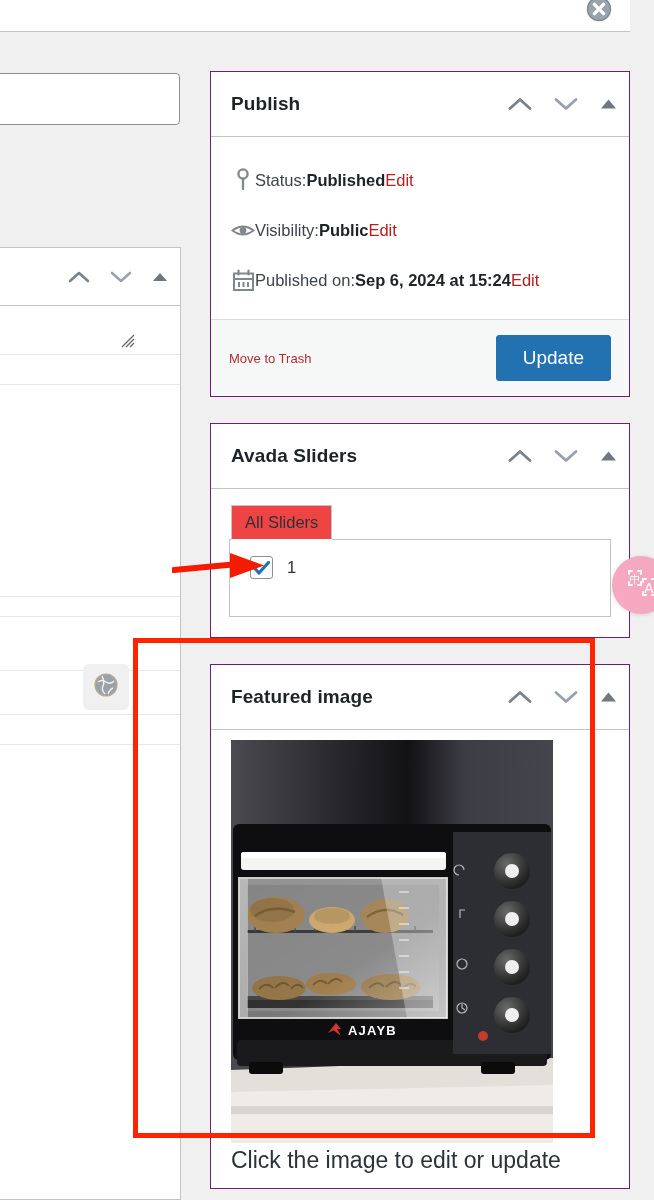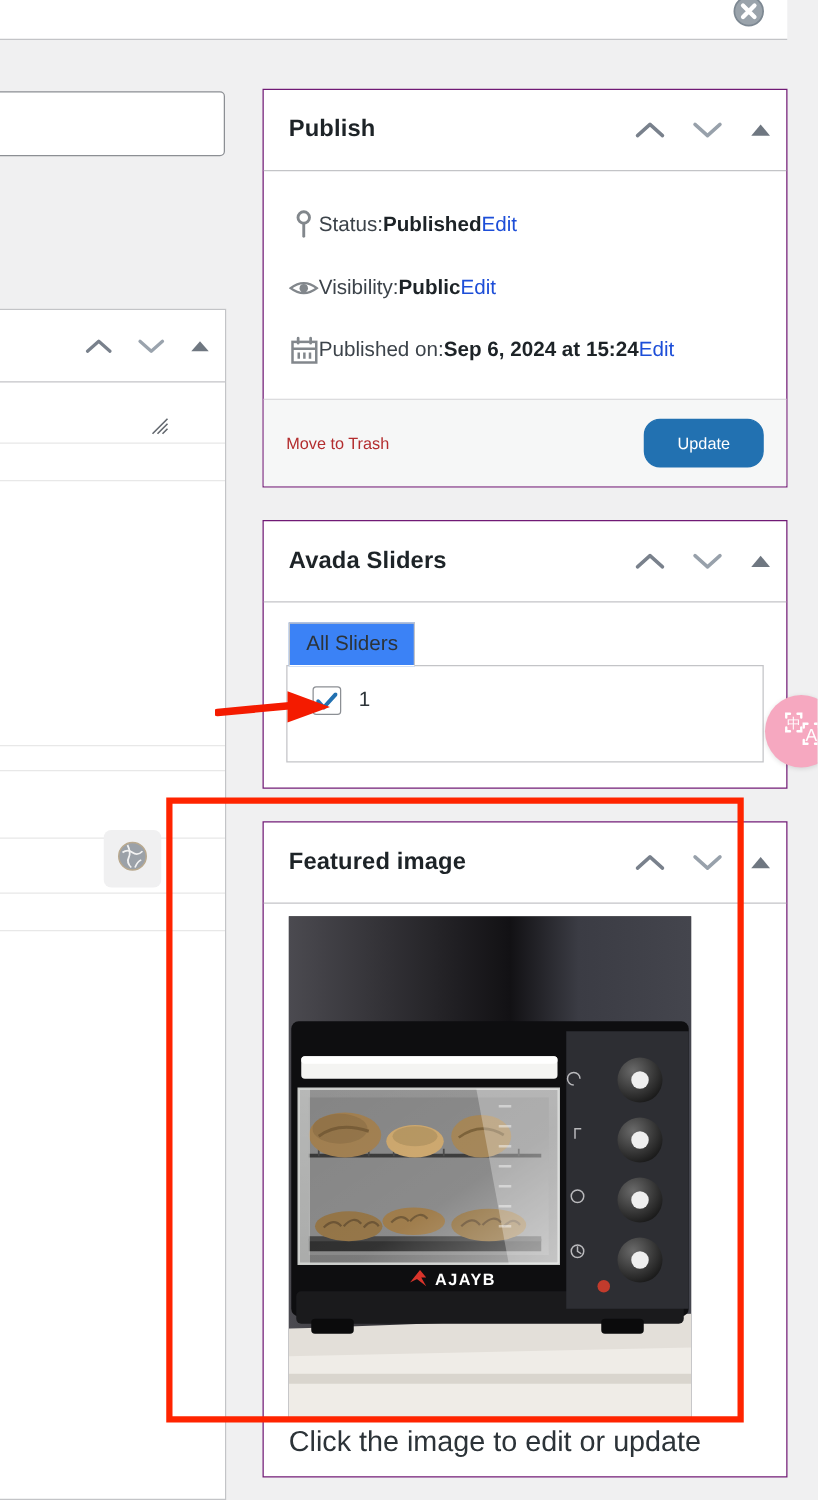--- a/index.html
+++ b/index.html
@@ -69,40 +69,40 @@
     display:flex; align-items:center; gap:18px;
   }
   .chev, .tri { display:block; }
   .ctrl-btn { background:none; border:none; cursor:pointer; padding:2px; line-height:0; }
 
   
   .pub-body { padding:18px 20px 14px 20px; }
   .pub-row { display:flex; align-items:center; gap:0; height:50px; font-size:16.5px; color:#3c434a; }
   .pub-row .ic { width:24px; display:flex; justify-content:center; flex:0 0 24px; }
   .pub-row b { color:#1d2327; font-weight:bold; }
-  .pub-row .editlink { color:#1d4ed8; }
+  .pub-row .editlink { color:#b91c1c; }
   .pub-foot {
     display:flex; align-items:center; justify-content:space-between;
     background:#f6f7f7; border-top:1px solid #dcdcde; padding:15px 18px;
   }
   .trash-link { color:#b32d2e; font-size:13px; text-decoration:none; cursor:pointer; }
   .update-btn {
-    background:#2271b1; color:#fff; border:1px solid #2271b1; border-radius:13px;
-    font-size:13px; padding:11px 26px; cursor:pointer;
+    background:#2271b1; color:#fff; border:1px solid #2271b1; border-radius:3px;
+    font-size:19px; padding:11px 26px; cursor:pointer;
     font-family:"Liberation Sans","DejaVu Sans",sans-serif;
   }
 
   
   .sl-body { padding:16px 18px 20px 18px; }
   .tabs { display:flex; align-items:flex-end; position:relative; z-index:2; margin-left:2px; }
   .tab {
     font-size:16.5px; padding:7px 13px; color:#2c3338; cursor:pointer;
     border:1px solid transparent; background:transparent;
   }
-  .tab.active { background:#3b82f6; border:1px solid #c3c4c7; border-bottom-color:#fff; }
+  .tab.active { background:#ef4444; border:1px solid #c3c4c7; border-bottom-color:#fff; }
   .tab-panel {
     border:1px solid #c3c4c7; margin-top:-1px; background:#fff;
     padding:16px 14px; min-height:78px;
   }
   .cbrow { display:flex; align-items:center; gap:14px; padding-left:6px; }
   .cbox {
     width:23px; height:23px; border:1px solid #8c8f94; border-radius:3px; background:#fff;
     display:flex; align-items:center; justify-content:center; cursor:pointer;
   }
   .cbrow span { font-size:16.5px; color:#2c3338; }

